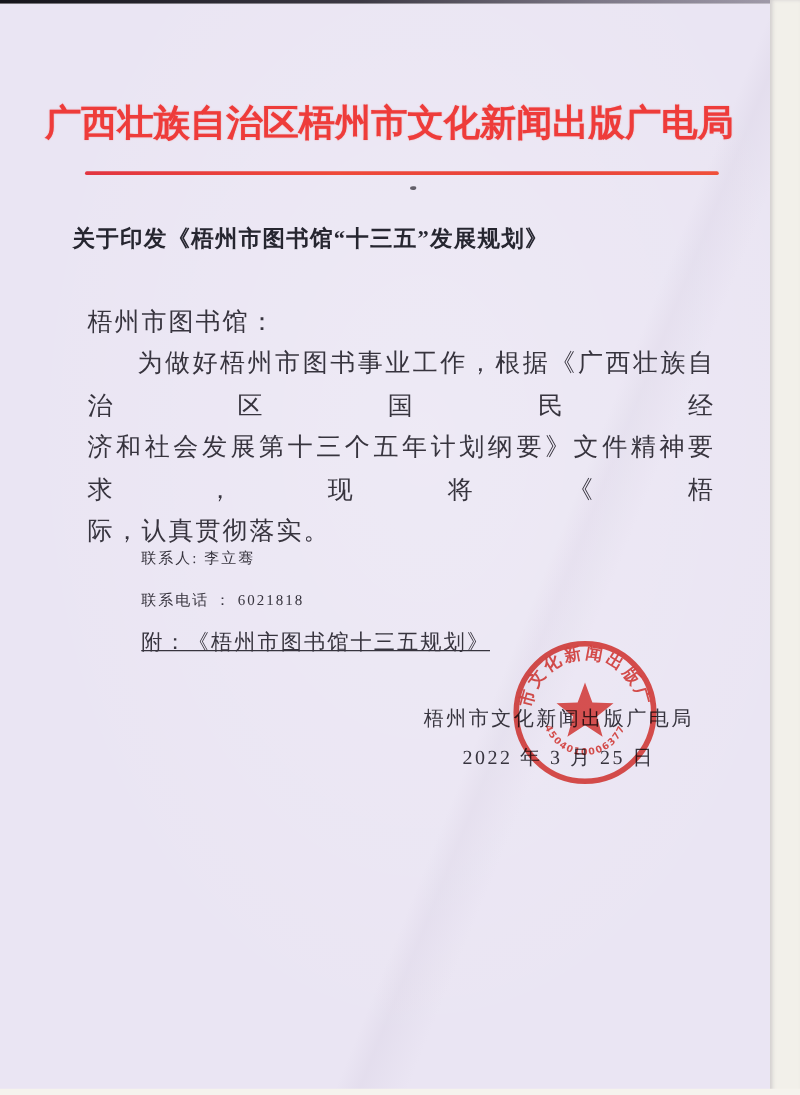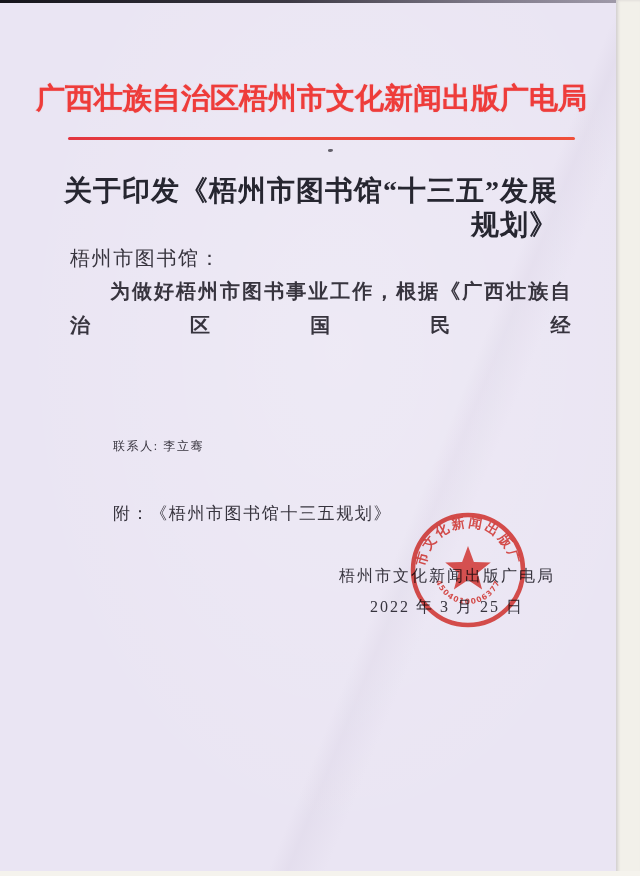--- a/index.html
+++ b/index.html
@@ -43,40 +43,40 @@
     white-space:nowrap;
   }
   .red-rule{
     position:absolute;left:68px;top:134px;width:507px;height:3px;
     background:linear-gradient(90deg,#e23540,#ef4a39 40%,#e8433b 70%,#f0503a);
     border-radius:2px;
   }
   
   .doc-title{
     position:absolute;left:58px;top:171px;width:500px;
-    text-align:right;color:#262630;
-    font-size:28px;font-weight:bold;letter-spacing:1px;line-height:34px;
+    text-align:left;color:#262630;
+    font-size:18px;font-weight:bold;letter-spacing:1px;line-height:34px;
   }
   
   .body-block{
     position:absolute;left:70px;top:239px;width:502px;
     color:#37343e;font-size:20px;letter-spacing:1.6px;line-height:33.4px;
   }
   .par-line{text-align:justify;text-align-last:justify;}
-  .par-line.first{text-indent:2em;font-weight:bold;}
+  .par-line.first{text-indent:2em;}
   .par-line.last{text-align-last:left;}
   .contacts{
     position:absolute;left:113px;top:415px;
     color:#37343e;font-size:12px;letter-spacing:1.6px;line-height:34px;
     white-space:nowrap;
     margin-top:11px;
   }
   .attachment{
     position:absolute;left:113px;top:499px;
-    color:#37343e;font-size:17px;letter-spacing:1.6px;white-space:nowrap;
+    color:#37343e;font-size:17px;letter-spacing:1.6px;white-space:nowrap;text-decoration:underline;
   }
   
   .sig-block{
     position:absolute;left:306px;top:557px;width:282px;
     text-align:center;color:#37343e;
     font-size:16px;letter-spacing:2px;line-height:31px;
     white-space:nowrap;
   }
   
   .seal{
@@ -95,24 +95,27 @@
   <div class="red-rule"></div>
   <div class="speck"></div>
 
   <div class="doc-title">
     <div>关于印发《梧州市图书馆“十三五”发展规划》</div>
   </div>
 
   <div class="body-block">
     <div>梧州市图书馆：</div>
     <div class="par-line first">为做好梧州市图书事业工作，根据《广西壮族自治区国民经</div>
+    <div class="par-line">济和社会发展第十三个五年计划纲要》文件精神要求，现将《梧</div>
+    <div class="par-line last">际，认真贯彻落实。</div>
   </div>
 
   <div class="contacts">
     <div>联系人: 李立骞</div>
+    <div>联系电话 ： 6021818</div>
   </div>
 
   <div class="attachment">附：《梧州市图书馆十三五规划》</div>
 
   <div class="sig-block">
     <div>梧州市文化新闻出版广电局</div>
     <div>2022 年 3 月 25 日</div>
   </div>
 
   <svg class="seal" viewBox="0 0 124 124">

